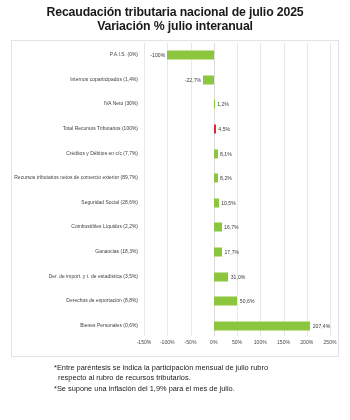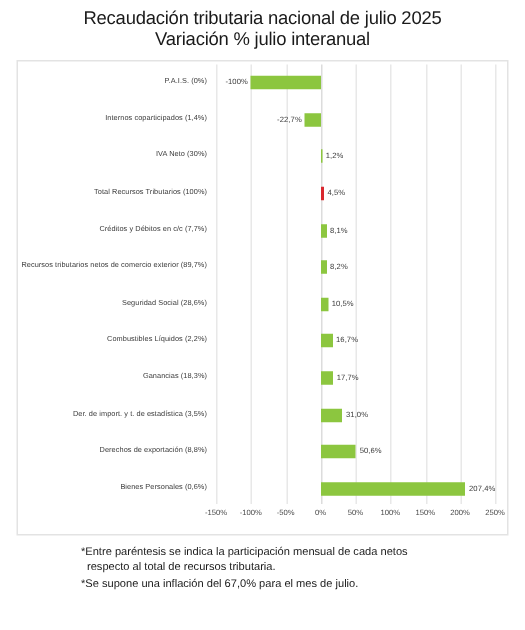--- a/index.html
+++ b/index.html
@@ -8,21 +8,21 @@
     background:#ffffff;
     font-family:"Liberation Sans","DejaVu Sans",sans-serif;
     color:#231f20;
     overflow:hidden;
   }
   .page{position:relative;width:350px;height:420px;box-sizing:border-box;}
 
   
   .title-block{padding-top:5px;text-align:center;}
   .title-line{
-    font-size:12.3px;font-weight:normal;line-height:14px;letter-spacing:-0.15px;
+    font-size:12.3px;font-weight:bold;line-height:14px;letter-spacing:-0.15px;
     color:#1a1a1a;white-space:nowrap;
   }
 
   
   .chart-frame{
     position:absolute;left:11px;top:40px;width:328px;height:317px;
     border:1px solid #e3e3e3;background:#ffffff;box-sizing:border-box;
   }
   .plot{
     position:absolute;left:0;top:0;right:0;bottom:0;
@@ -176,18 +176,18 @@
           <div class="xtick" style="left: 116.25px;">100%</div>
           <div class="xtick" style="left: 139.5px;">150%</div>
           <div class="xtick" style="left: 162.75px;">200%</div>
           <div class="xtick" style="left: 186px;">250%</div>
         </div>
 
     </div>
   </div>
 
   <div class="notes">
-    <div class="note">*Entre paréntesis se indica la participación mensual de cada netos</div>
-    <div class="note indent">respecto al total de recursos tributaria.</div>
-    <div class="note">*Se supone una inflación del 67,0% para el mes de julio.</div>
+    <div class="note">*Entre paréntesis se indica la participación mensual de julio rubro</div>
+    <div class="note indent">respecto al rubro de recursos tributarios.</div>
+    <div class="note">*Se supone una inflación del 1,9% para el mes de julio.</div>
   </div>
 
 </div>
 
 </body></html>

